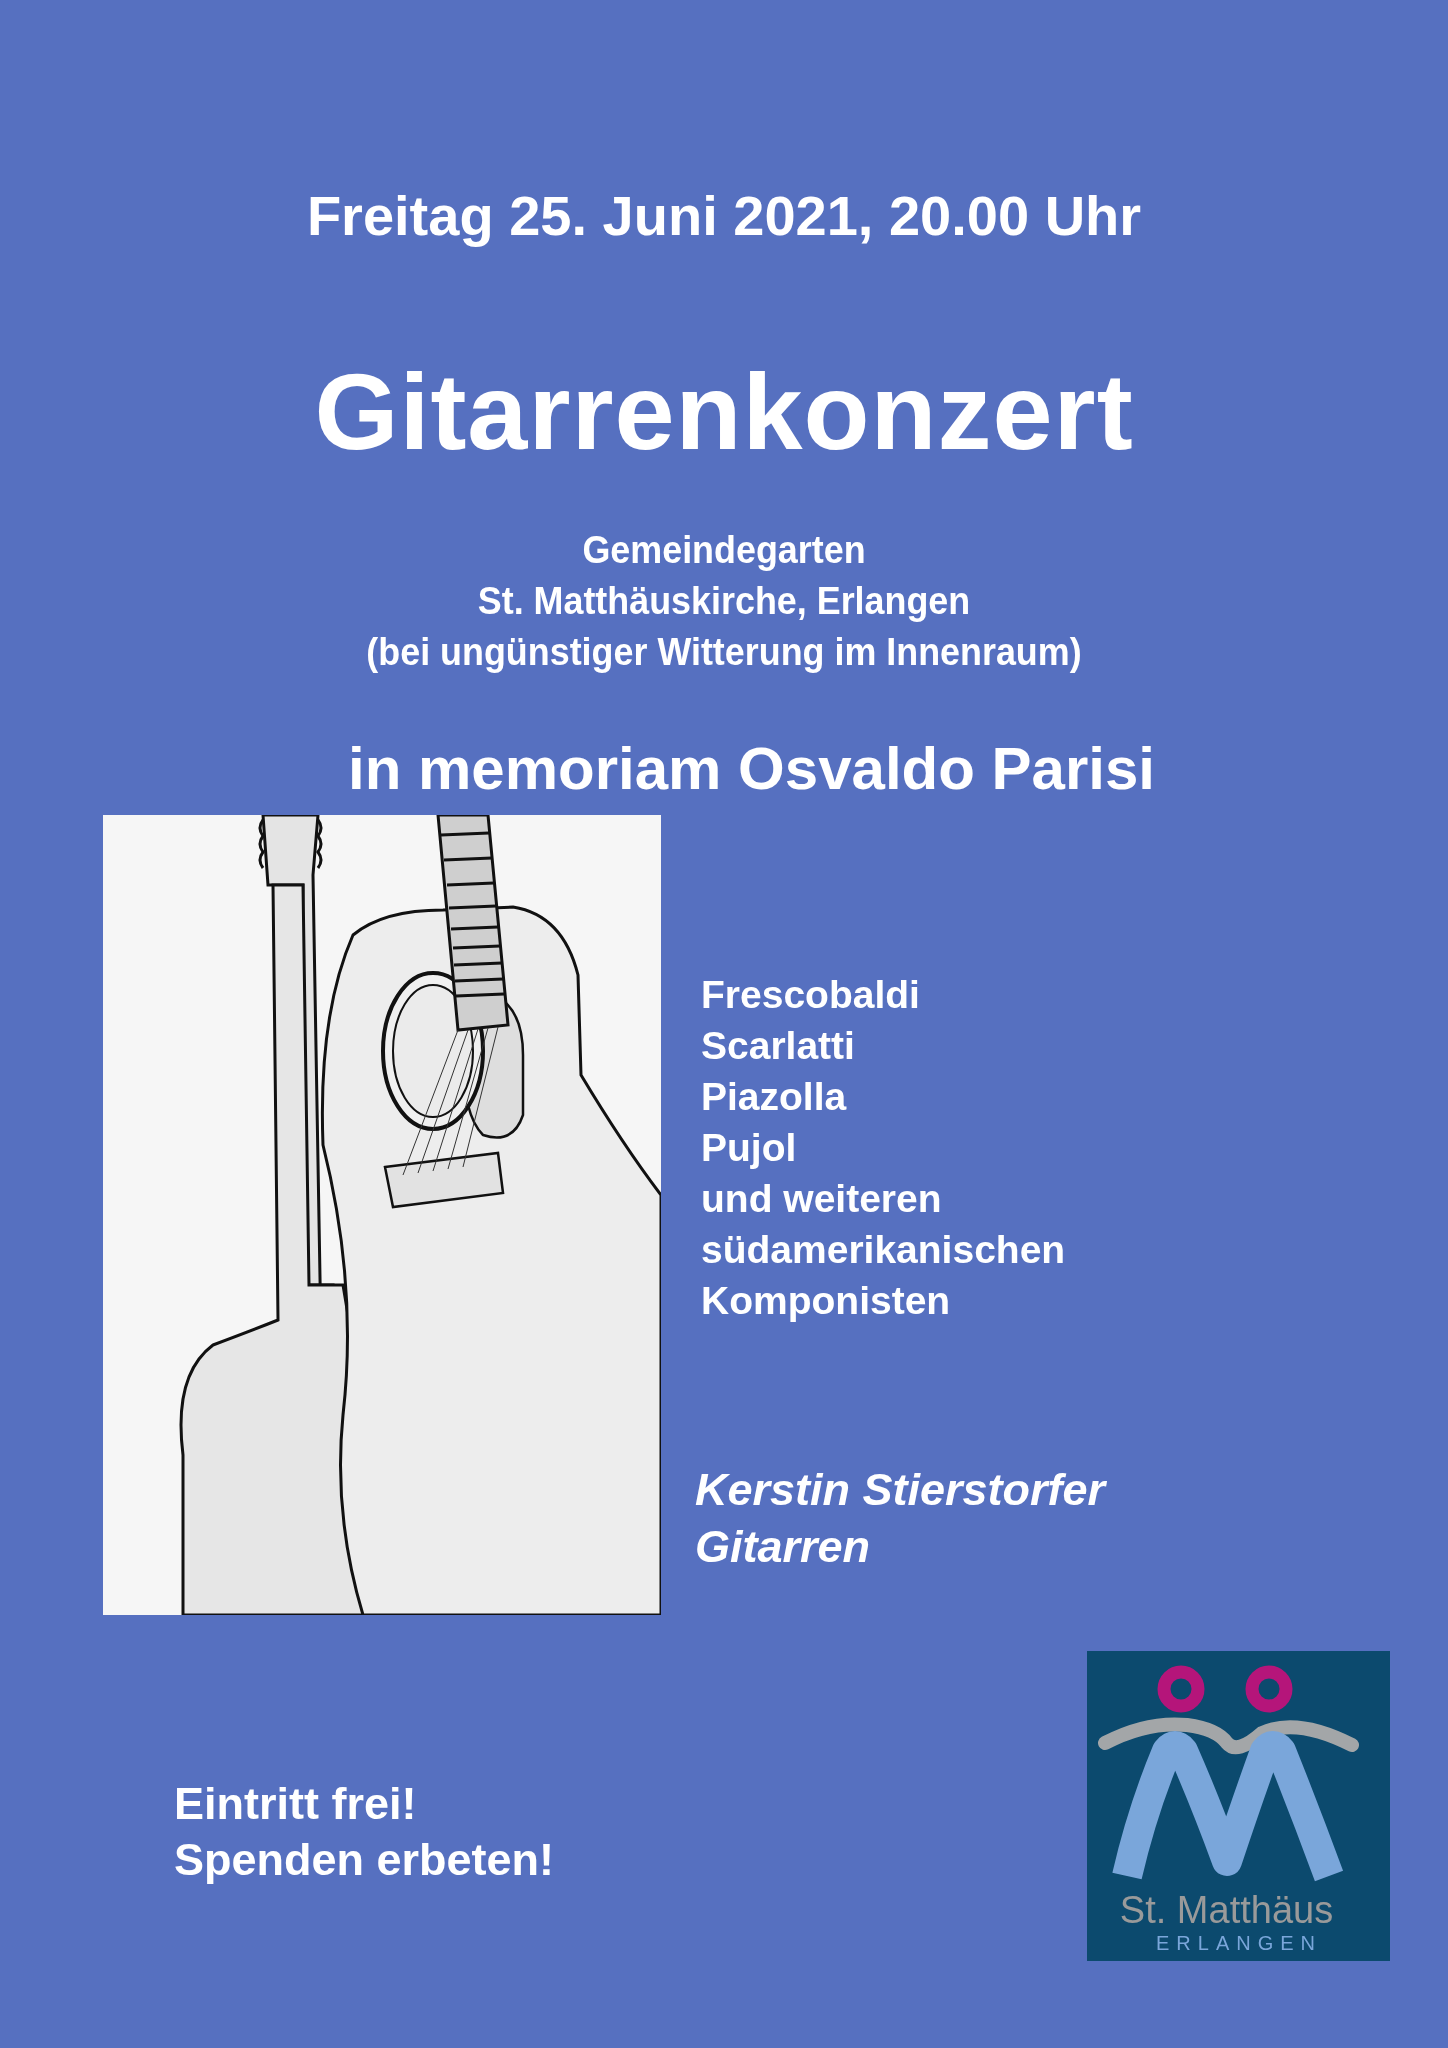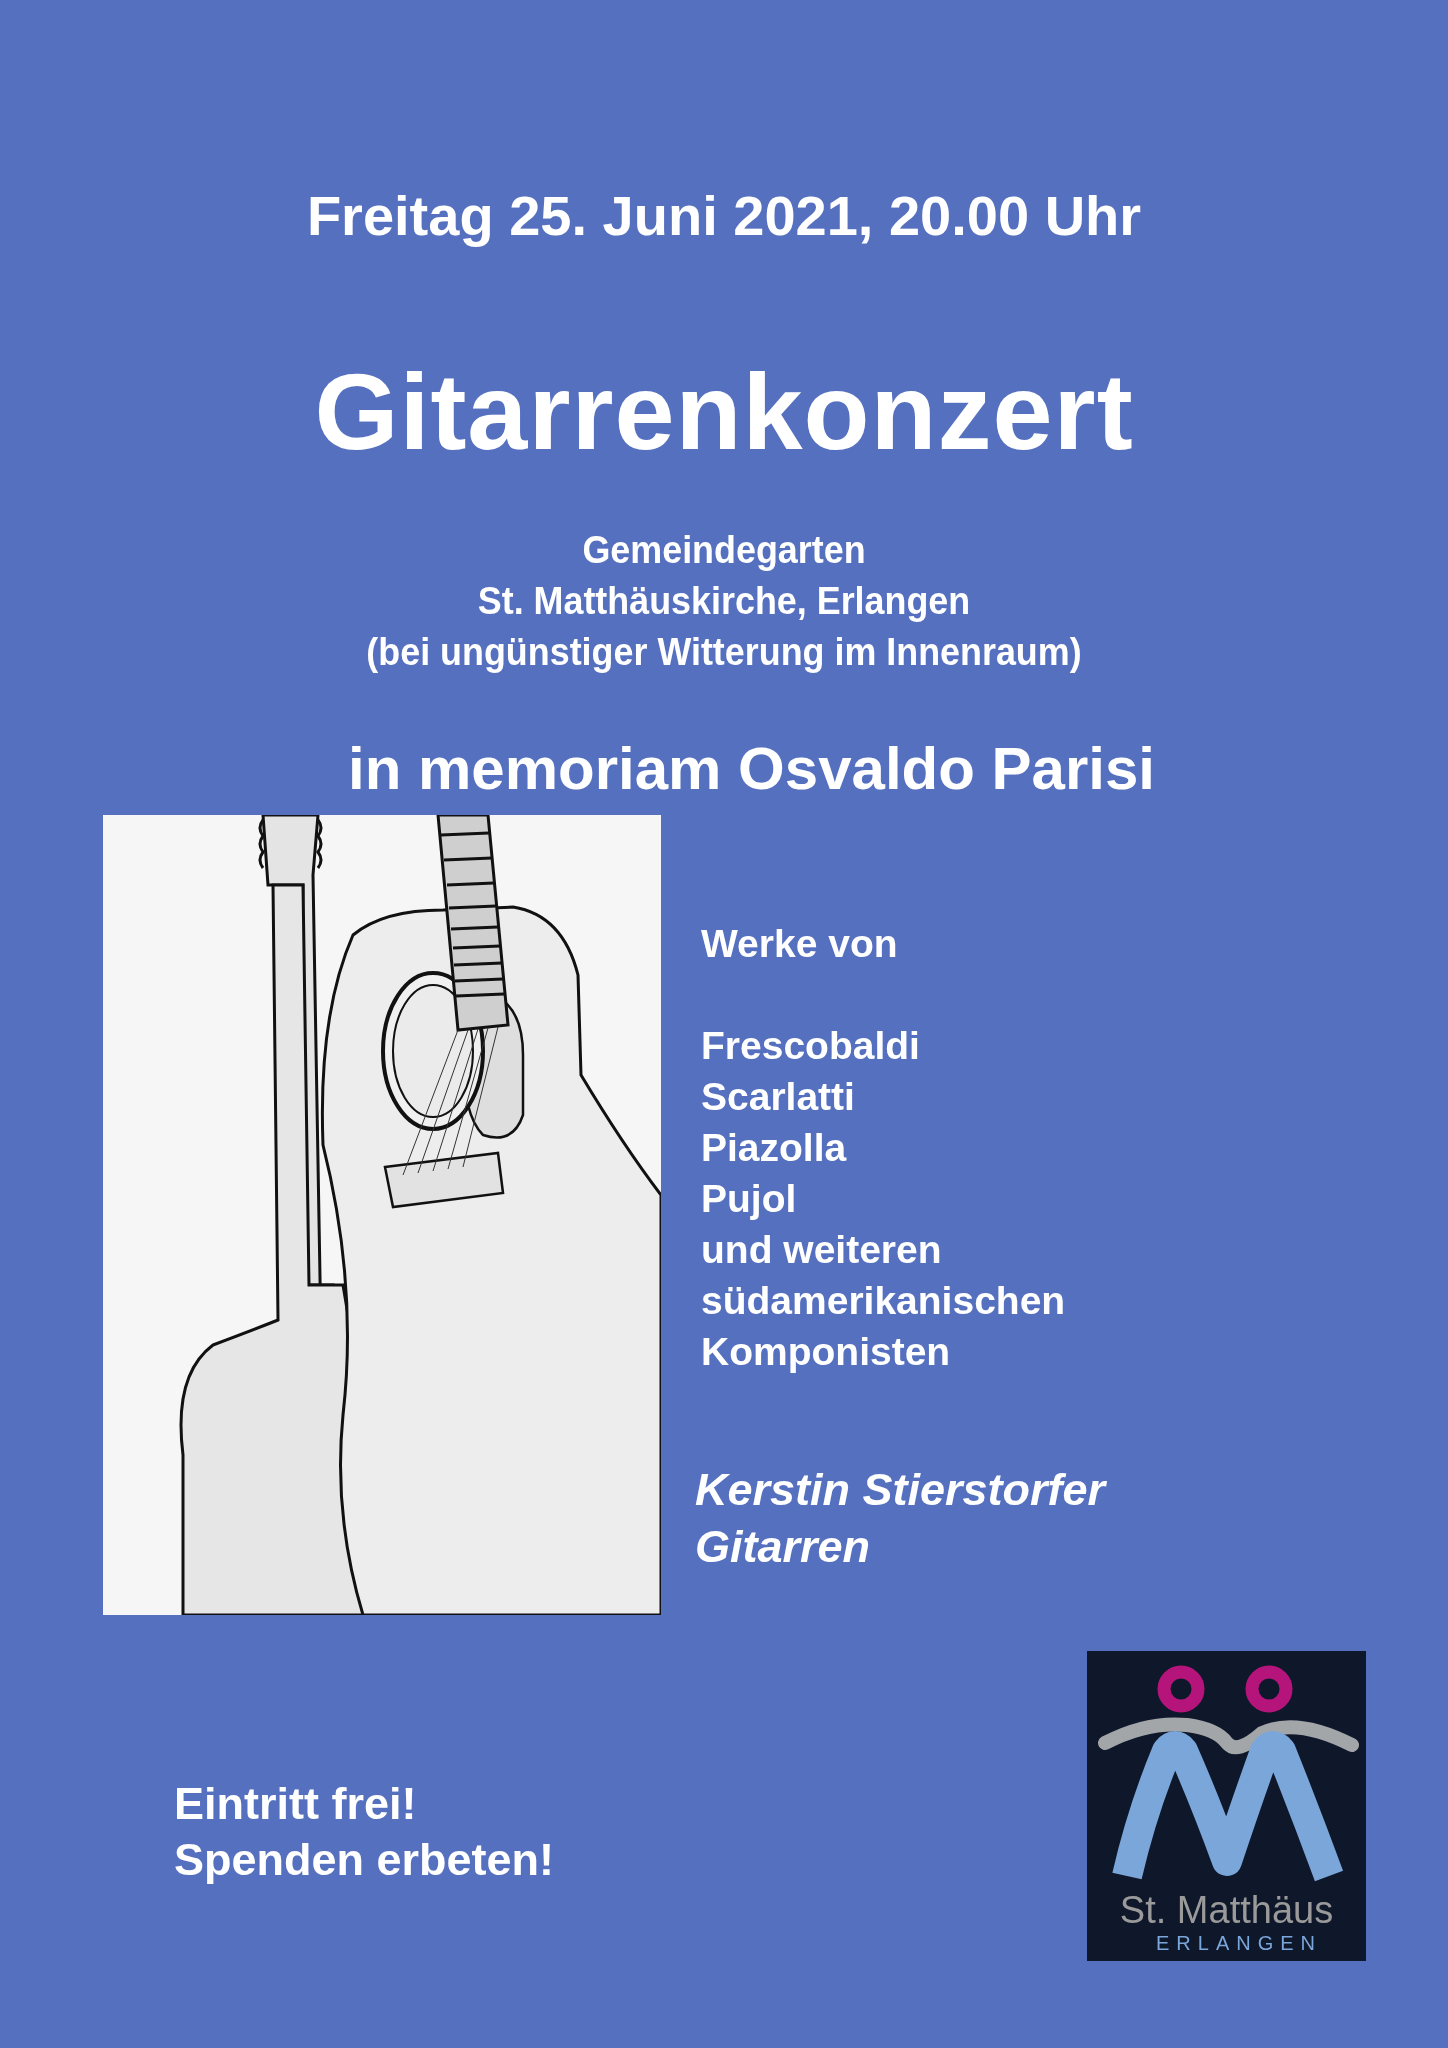--- a/index.html
+++ b/index.html
@@ -41,22 +41,22 @@
     .works .gap { height: 51px; }
     .performers {
       left: 695px; top: 1438px;
       font-weight: bold; font-style: italic; font-size: 45px; line-height: 57px; white-space: nowrap; margin-top: 23px;
     }
     .admission {
       left: 174px; top: 1776px;
       font-weight: bold; font-size: 45px; line-height: 56px; white-space: nowrap;
     }
     .logo {
-      left: 1087px; top: 1651px; width: 279px; height: 310px;
-      background: #0f172a;
+      left: 1087px; top: 1651px; width: 303px; height: 310px;
+      background: #0c4a6e;
     }
     .logo svg { position: absolute; left: 0; top: 0; width: 279px; height: 240px; }
     .logo-name {
       position: absolute; left: 0; width: 279px; top: 238px;
       text-align: center; color: #9a9a9a; font-size: 38px; line-height: 42px;
     }
     .logo-city {
       position: absolute; left: 0; width: 279px; top: 281px;
       text-align: center; color: #7aa6da; font-size: 20px; line-height: 22px;
       letter-spacing: 7px; padding-left: 25px; box-sizing: border-box;
@@ -115,21 +115,20 @@
     </g>
 
     <g fill="none" stroke="#111" stroke-width="3">
       <path d="M160 5 q-6 8 0 16 q-6 8 0 16 q-6 8 0 16"></path>
       <path d="M215 5 q6 8 0 16 q6 8 0 16 q6 8 0 16"></path>
     </g>
   </svg>
 </div>
 
 <div class="abs works">
-  <div>Werke von</div>
   <div class="gap"></div>
   <div>Frescobaldi</div>
   <div>Scarlatti</div>
   <div>Piazolla</div>
   <div>Pujol</div>
   <div>und weiteren</div>
   <div>südamerikanischen</div>
   <div>Komponisten</div>
 </div>
 

